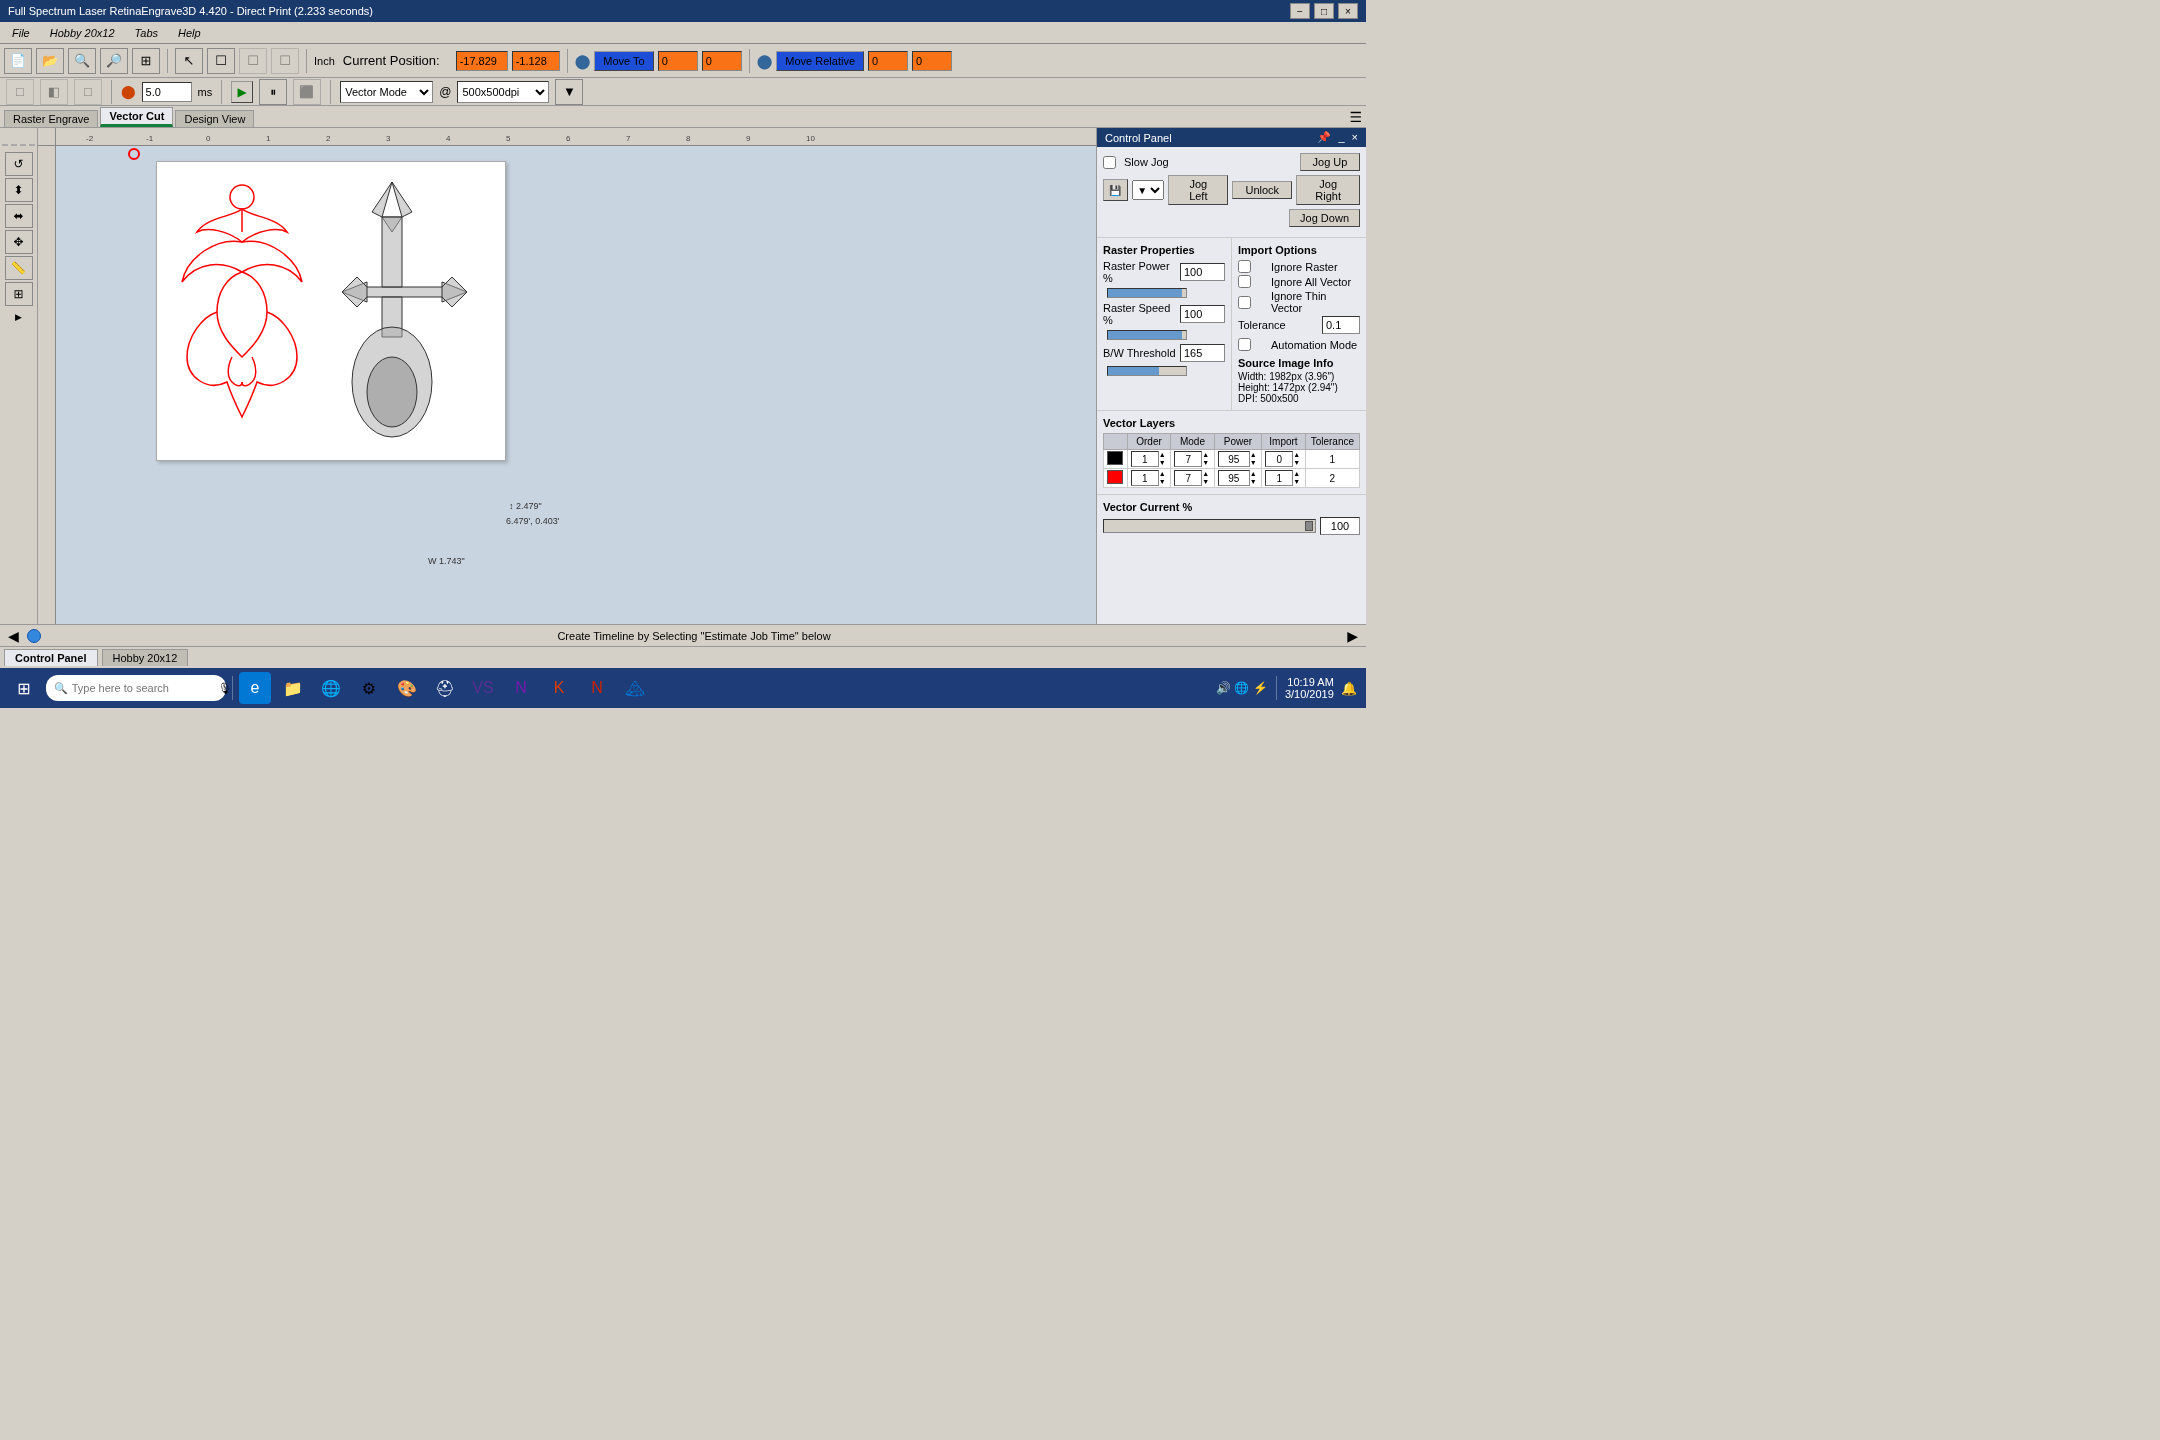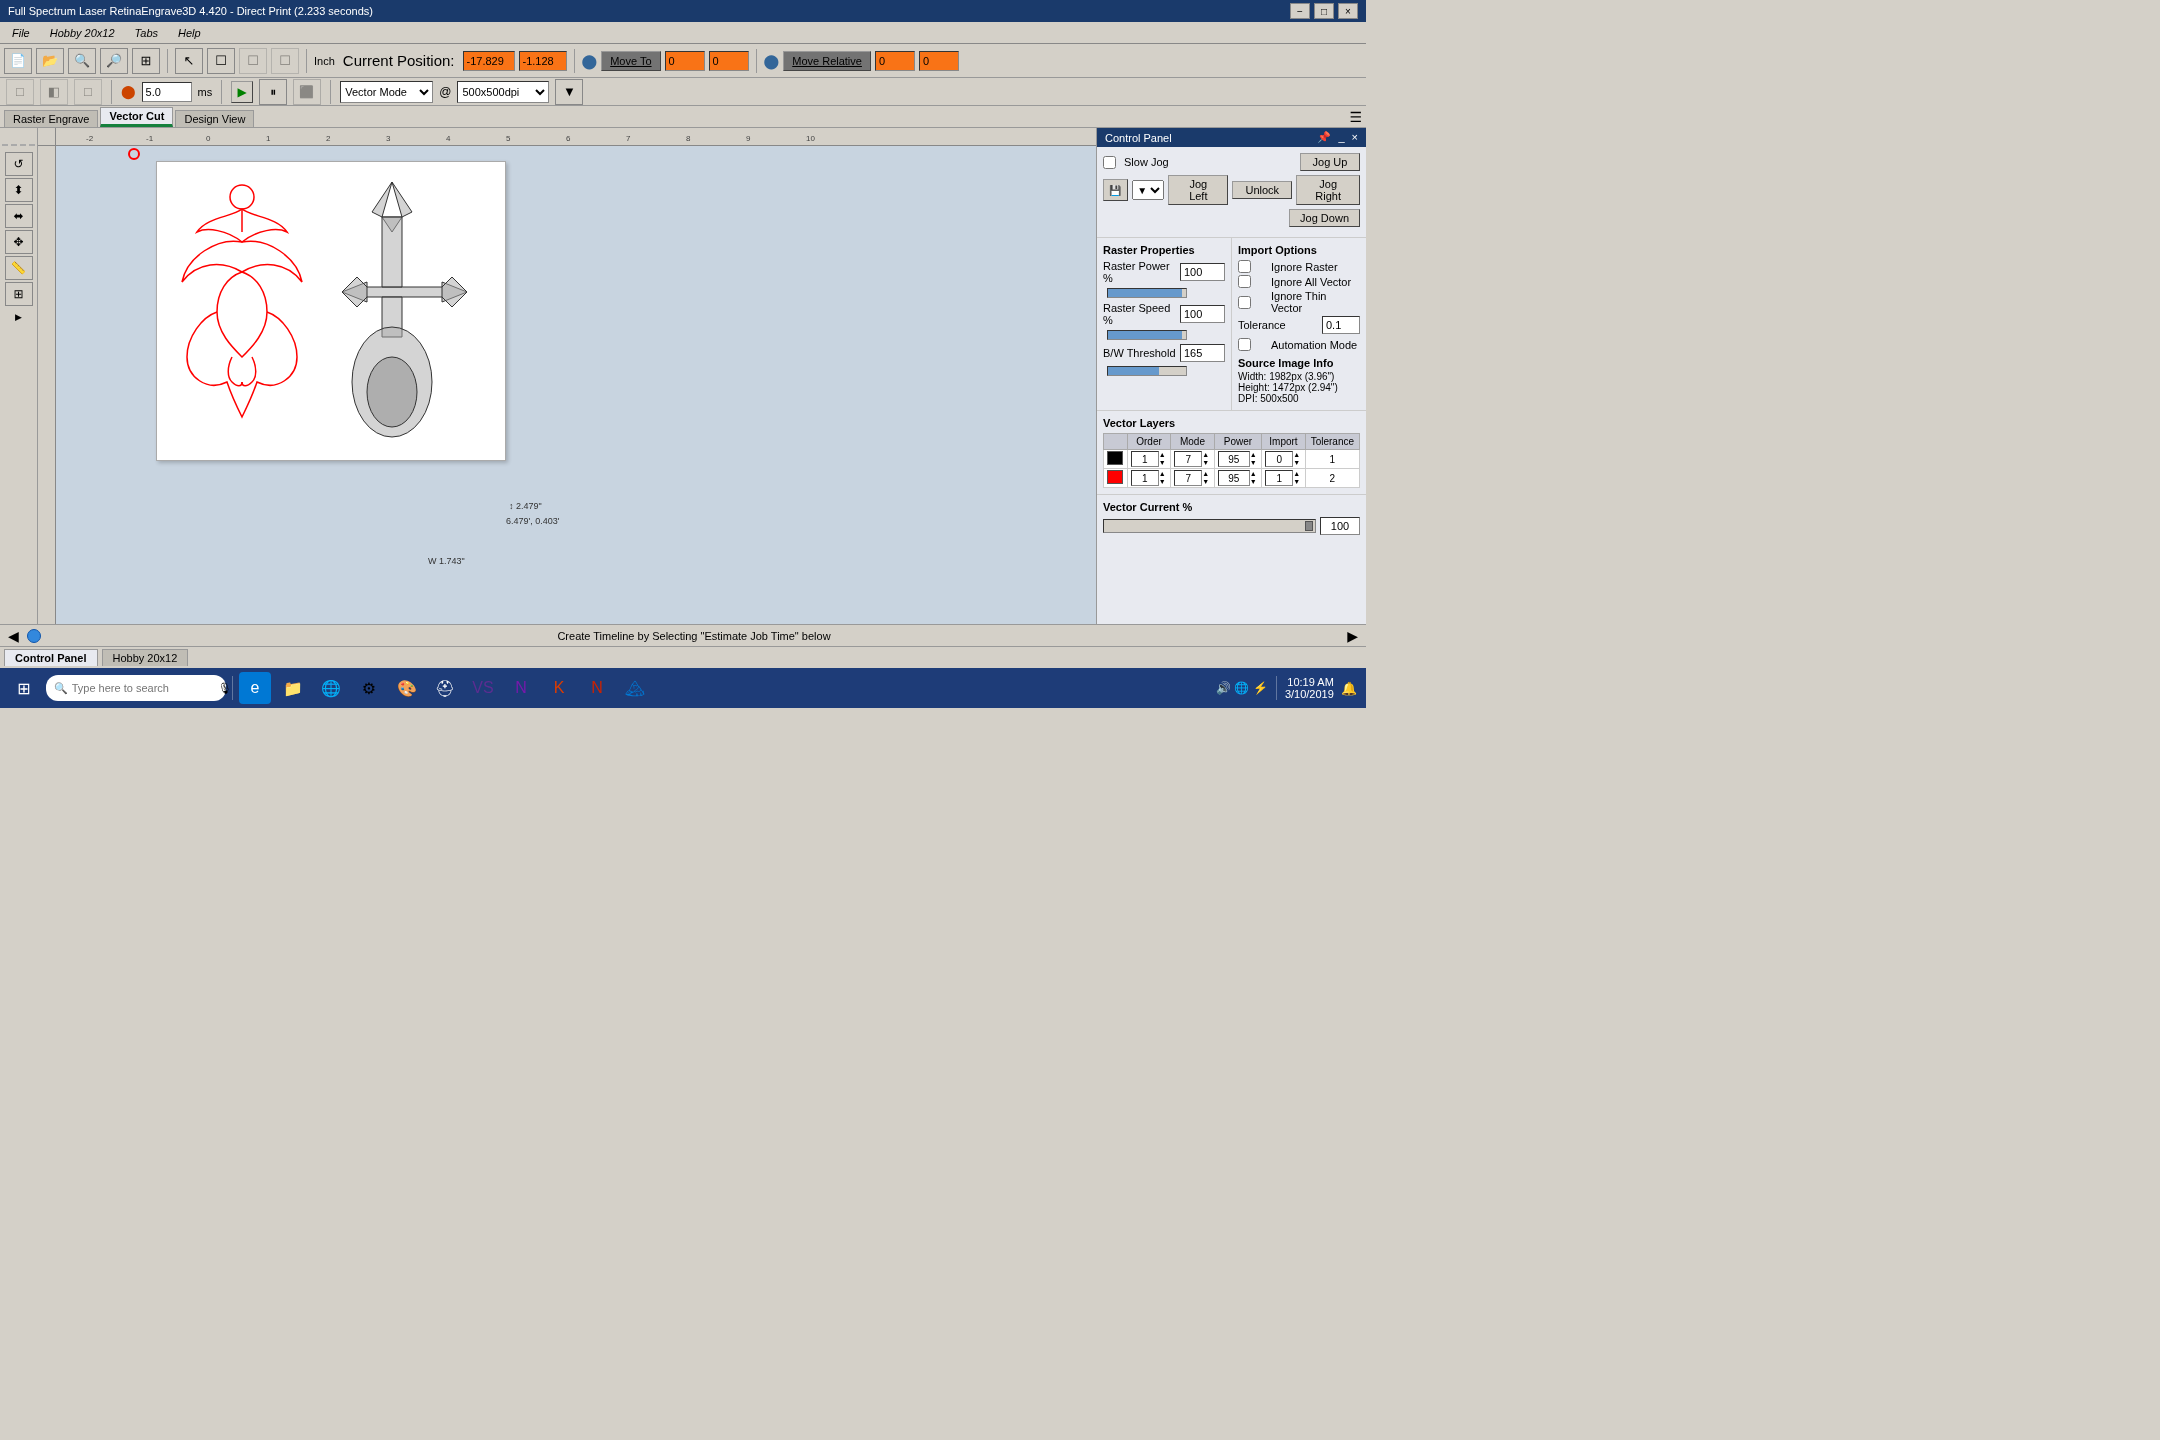--- a/index.html
+++ b/index.html
@@ -49,22 +49,22 @@
     .tb-btn {
       width: 28px; height: 26px; background: #d4d0c8;
       border: 1px solid #888; display: flex; align-items: center;
       justify-content: center; cursor: pointer; font-size: 13px;
     }
     .pos-input {
       width: 60px; height: 20px; border: 1px inset #888; background: #f97316;
       font-size: 11px; padding: 1px 3px;
     }
     .pos-btn {
-      padding: 1px 8px; height: 20px; background: #737373;
-      border: 1px outset #999; font-size: 11px; cursor: pointer; text-decoration: underline;
+      padding: 1px 8px; height: 20px; background: #1d4ed8;
+      border: 1px outset #999; font-size: 11px; cursor: pointer;
     }
 
     
     #dpirow {
       background: #d4d0c8;
       height: 28px;
       display: flex;
       align-items: center;
       padding: 0 6px;
       gap: 6px;
@@ -414,21 +414,21 @@
   <div class="tb-btn">🔎</div>
   <div class="tb-btn">⊞</div>
   <div class="toolbar-sep"></div>
   <div class="tb-btn">↖</div>
   <div class="tb-btn">☐</div>
   <div class="tb-btn" style="opacity:0.4">☐</div>
   <div class="tb-btn" style="opacity:0.4">☐</div>
   <div class="toolbar-sep"></div>
 
   <span style="font-size:11px; margin-right:4px;">Inch</span>
-  <span style="font-size:15px; margin-right:4px;">Current Position:</span>
+  <span style="font-size:13px; margin-right:12px;">Current Position:</span>
   <input class="pos-input" style="width: 52px;" type="text" value="-17.829">
   <input class="pos-input" style="width: 48px;" type="text" value="-1.128">
 
   <div class="toolbar-sep"></div>
   <span style="color:#336699; font-size:14px;">⬤</span>
   <button class="pos-btn">Move To</button>
   <input class="pos-input" style="width: 40px;" type="text" value="0">
   <input class="pos-input" style="width: 40px;" type="text" value="0">
 
   <div class="toolbar-sep"></div>

